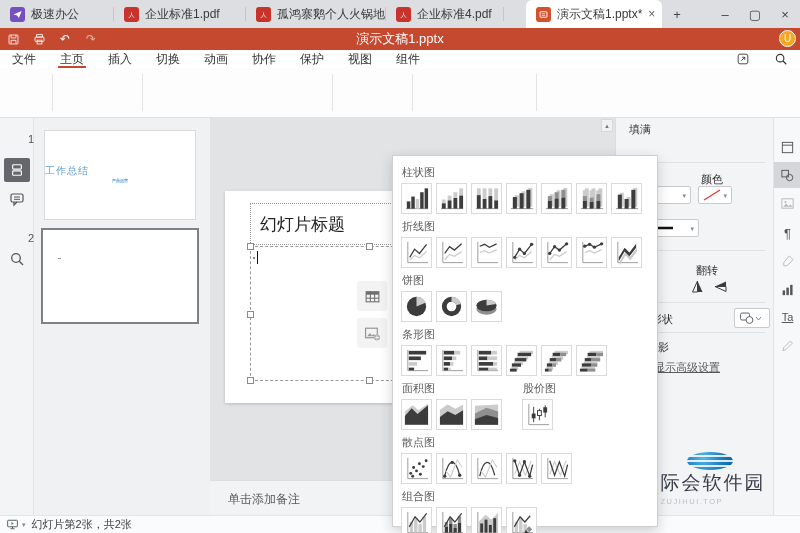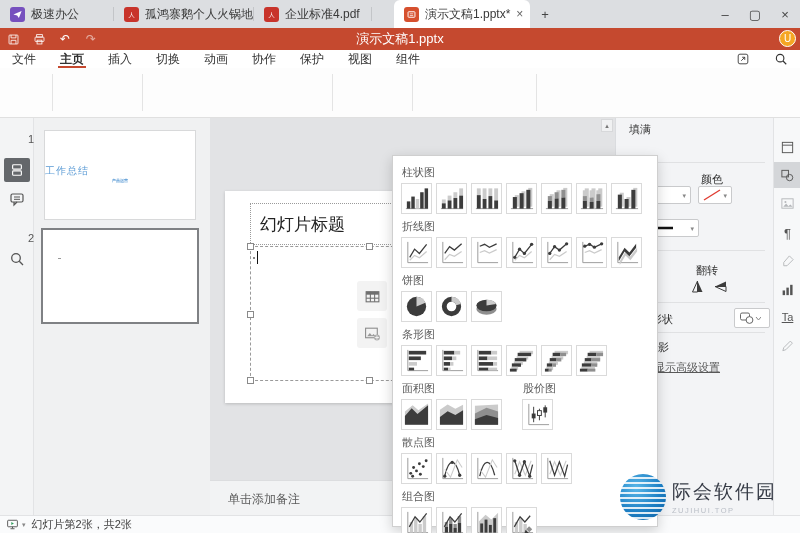--- a/index.html
+++ b/index.html
@@ -14,21 +14,21 @@
   .ficon{width:15px;height:15px;border-radius:3px;display:inline-flex;align-items:center;justify-content:center;flex:0 0 auto;}
   .winbtn{width:30px;height:28px;display:flex;align-items:center;justify-content:center;color:#444;font-size:13px;}
   
   #titlebar{position:absolute;left:0;top:28px;width:800px;height:22px;background:#c5492f;color:#fff;display:flex;align-items:center;}
   #titlebar .tbi{width:26px;text-align:center;font-size:12px;color:#fff;display:flex;align-items:center;justify-content:center;height:22px;}
   #doc-title{position:absolute;left:0;right:0;text-align:center;font-size:13px;color:#fff;pointer-events:none;}
   #avatar{position:absolute;right:4px;top:2px;width:17px;height:17px;border-radius:50%;background:#f5a623;color:#fff;font-size:10px;display:flex;align-items:center;justify-content:center;border:1.5px solid #fff;}
   
   #menubar{position:absolute;left:0;top:50px;width:800px;height:18px;background:#fff;display:flex;align-items:center;}
   .menu-item{padding:0 12px;font-size:12px;color:#333;height:18px;line-height:18px;position:relative;}
-  .menu-item.active{font-weight:bold;}
+  .menu-item.active{font-weight:normal;}
   .menu-item.active::after{content:"";position:absolute;left:10px;right:10px;bottom:-1px;height:3px;background:#c5492f;}
   
   #toolbar{position:absolute;left:0;top:68px;width:800px;height:50px;background:#fdfdfd;border-bottom:1px solid #e0e0e0;}
   .ti{position:absolute;display:flex;align-items:center;justify-content:center;color:#4a4a4a;}
   .ti svg{width:15px;height:15px;}
   .dim{opacity:.4;}
   .chev{font-size:7px;color:#888;line-height:1;}
   .selbox{position:absolute;background:#fff;border:1px solid #c9cacc;border-radius:2px;display:flex;align-items:center;font-size:11px;color:#333;padding:0 4px;justify-content:space-between;}
   .vdiv{position:absolute;top:6px;bottom:6px;width:1px;background:#e4e4e4;}
   .fmt{font-size:12px;color:#3c3c3c;width:18px;text-align:center;}
@@ -75,21 +75,21 @@
   .cm-row{display:flex;align-items:flex-start;}
   .cm-group{margin-bottom:2px;}
   .cm-group.offset{margin-left:20px;}
   .cm-label{font-size:11px;color:#5a5a5a;margin:3px 0 3px 1px;}
   .cm-icons{display:flex;gap:4px;}
   .cm-cell{width:31px;height:31px;border:1px solid #dadada;background:#fff;display:flex;align-items:center;justify-content:center;}
   
   #statusbar{position:absolute;left:0;top:515px;width:800px;height:18px;background:#fafbfc;border-top:1px solid #e2e3e5;display:flex;align-items:center;font-size:11px;color:#3c3c3c;}
   #statusbar svg{width:13px;height:13px;}
   
-  #watermark{position:absolute;left:620px;top:470px;width:180px;height:54px;z-index:90;display:flex;align-items:center;}
+  #watermark{position:absolute;left:620px;top:452px;width:180px;height:54px;z-index:90;display:flex;align-items:center;flex-direction:column;}
   #wm-globe{width:46px;height:46px;border-radius:50%;
     background:
       repeating-linear-gradient(180deg, rgba(255,255,255,0) 0 3px, rgba(255,255,255,.85) 3px 5px),
       radial-gradient(circle at 35% 30%, #58b7e8 0%, #1d7fc4 55%, #0f5fa0 100%);}
   #wm-text{margin-left:6px;}
   #wm-name{font-size:19px;color:#363b46;letter-spacing:2px;}
   #wm-domain{font-size:7.5px;color:#b9bec6;letter-spacing:1.5px;text-align:left;margin-top:1px;}
 </style>
 </head>
 <body>
@@ -97,20 +97,29 @@
 <div id="app">
 
   <div id="tabbar">
     <div class="tab" style="width:114px">
       <span class="ficon" style="background:#7650be">
           <svg viewBox="0 0 16 16" width="11" height="11">
             <path d="M2 8l12-5-4 10-2.5-3.5z" fill="#fff"></path>
           </svg>
         </span>
       <span>极速办公</span>
+        <span class="sep"></span>
+    </div>
+    <div class="tab" style="width:132px">
+      <span class="ficon" style="background:#c8342b">
+          <svg viewBox="0 0 16 16" width="11" height="11">
+            <text x="8" y="12" font-size="9" fill="#fff" text-anchor="middle">人</text>
+          </svg>
+        </span>
+      <span>企业标准1.pdf</span>
         <span class="sep"></span>
     </div>
     <div class="tab" style="width:140px">
       <span class="ficon" style="background:#c8342b">
           <svg viewBox="0 0 16 16" width="11" height="11">
             <text x="8" y="12" font-size="9" fill="#fff" text-anchor="middle">人</text>
           </svg>
         </span>
       <span>孤鸿寨鹅个人火锅地方...</span>
         <span class="sep"></span>

